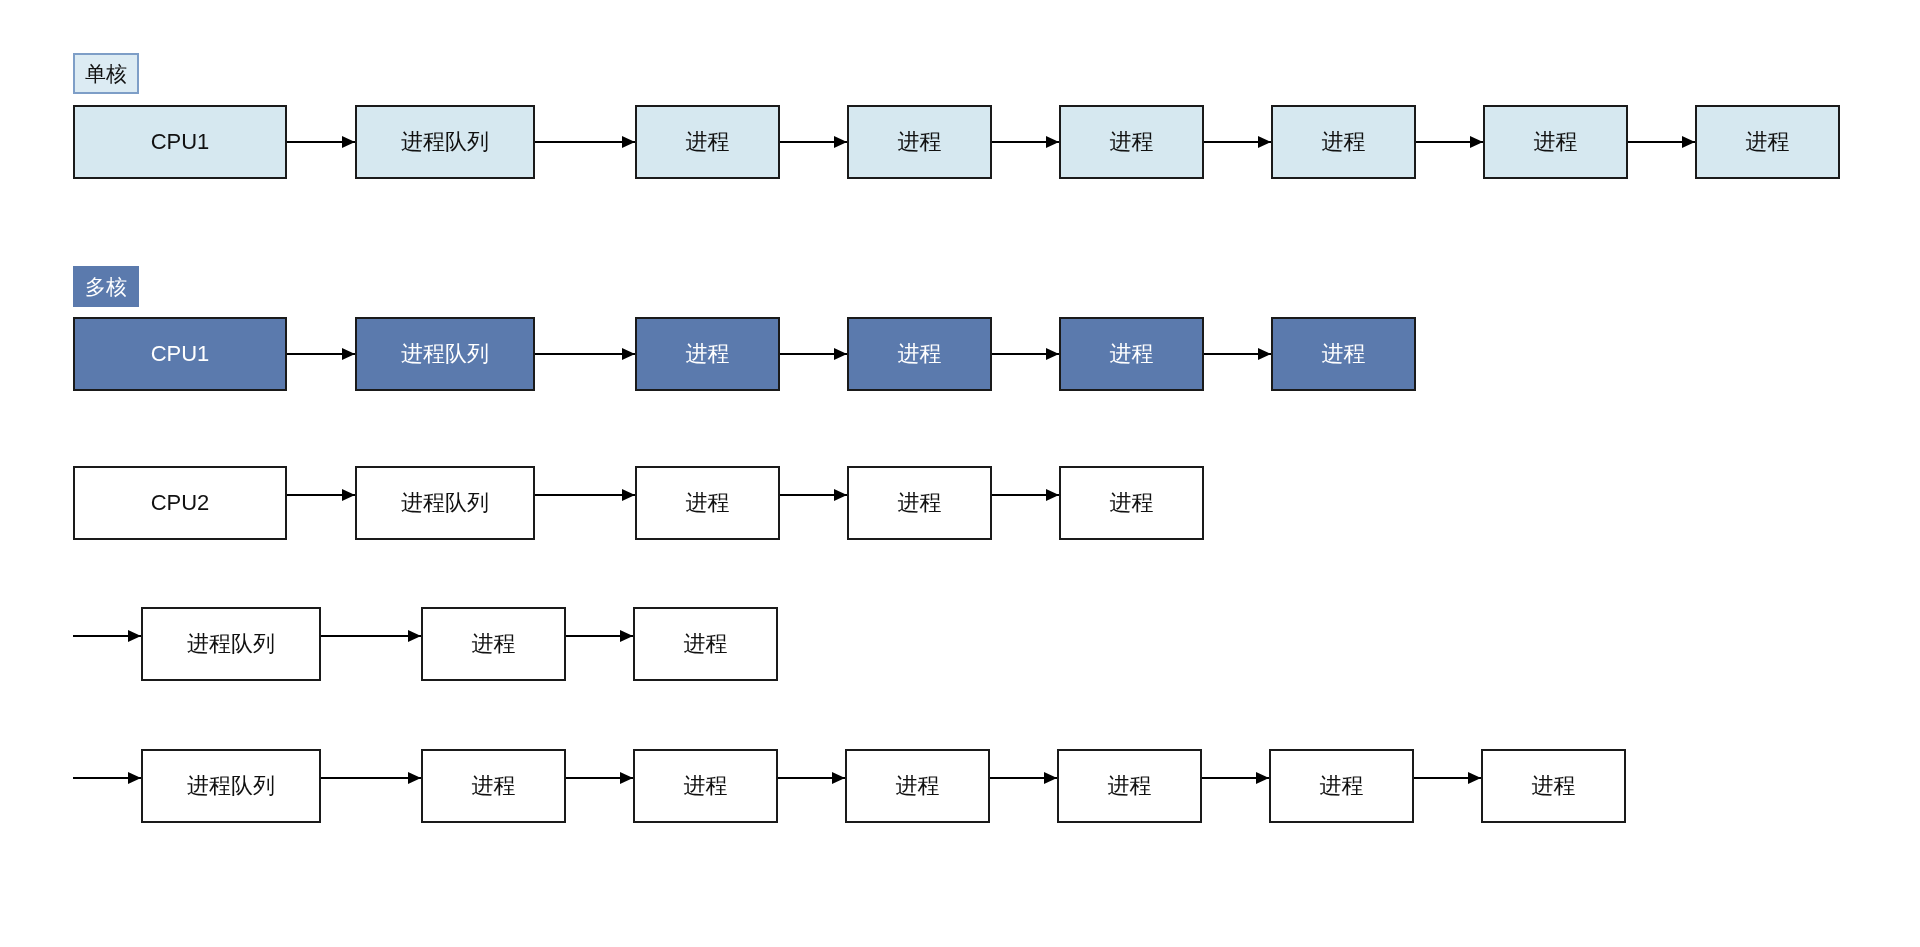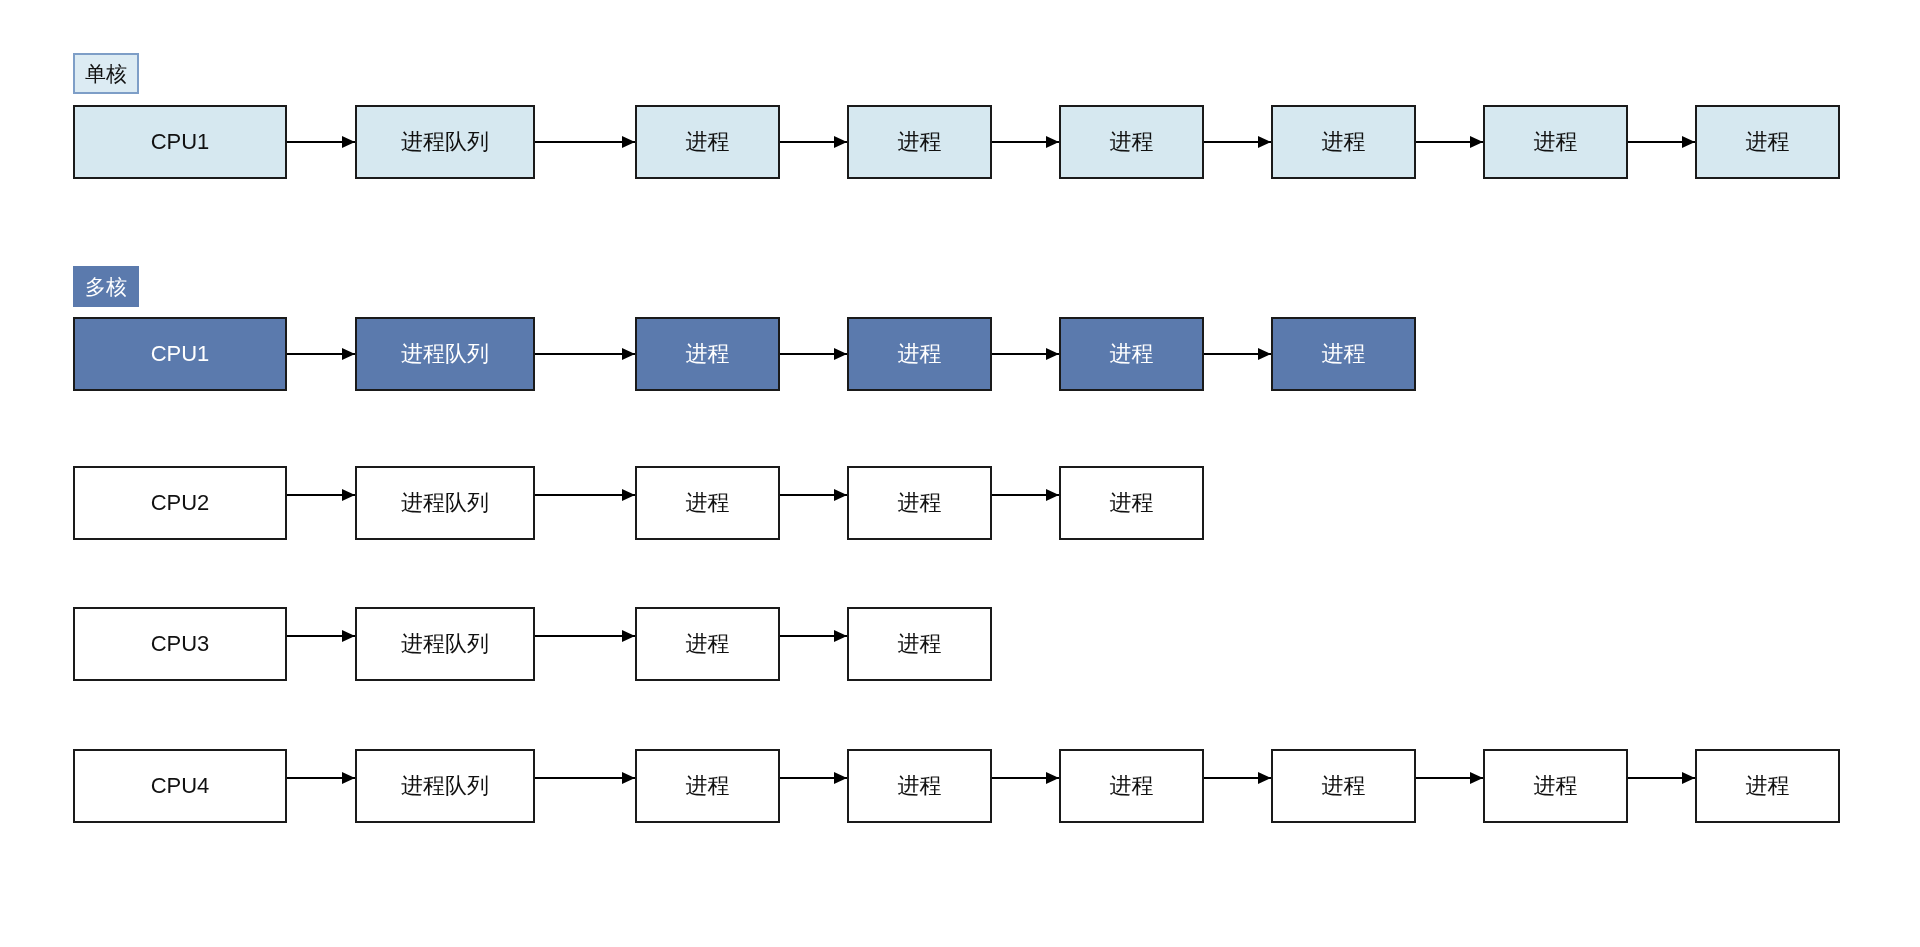--- a/index.html
+++ b/index.html
@@ -137,36 +137,34 @@
         <div class="arrow" style="width: 67px;">
           <div class="head"></div>
         </div>
         <div class="node plain" style="width: 145px;">进程</div>
         <div class="arrow" style="width: 67px;">
           <div class="head"></div>
         </div>
         <div class="node plain" style="width: 145px;">进程</div>
       </div>
       <div class="row" style="top: 599px;">
-        <div class="node plain" style="width: 214px;">CPU3</div>
         <div class="arrow" style="width: 68px;">
           <div class="head"></div>
         </div>
         <div class="node plain" style="width: 180px;">进程队列</div>
         <div class="arrow" style="width: 100px;">
           <div class="head"></div>
         </div>
         <div class="node plain" style="width: 145px;">进程</div>
         <div class="arrow" style="width: 67px;">
           <div class="head"></div>
         </div>
         <div class="node plain" style="width: 145px;">进程</div>
       </div>
       <div class="row" style="top: 741px;">
-        <div class="node plain" style="width: 214px;">CPU4</div>
         <div class="arrow" style="width: 68px;">
           <div class="head"></div>
         </div>
         <div class="node plain" style="width: 180px;">进程队列</div>
         <div class="arrow" style="width: 100px;">
           <div class="head"></div>
         </div>
         <div class="node plain" style="width: 145px;">进程</div>
         <div class="arrow" style="width: 67px;">
           <div class="head"></div>

